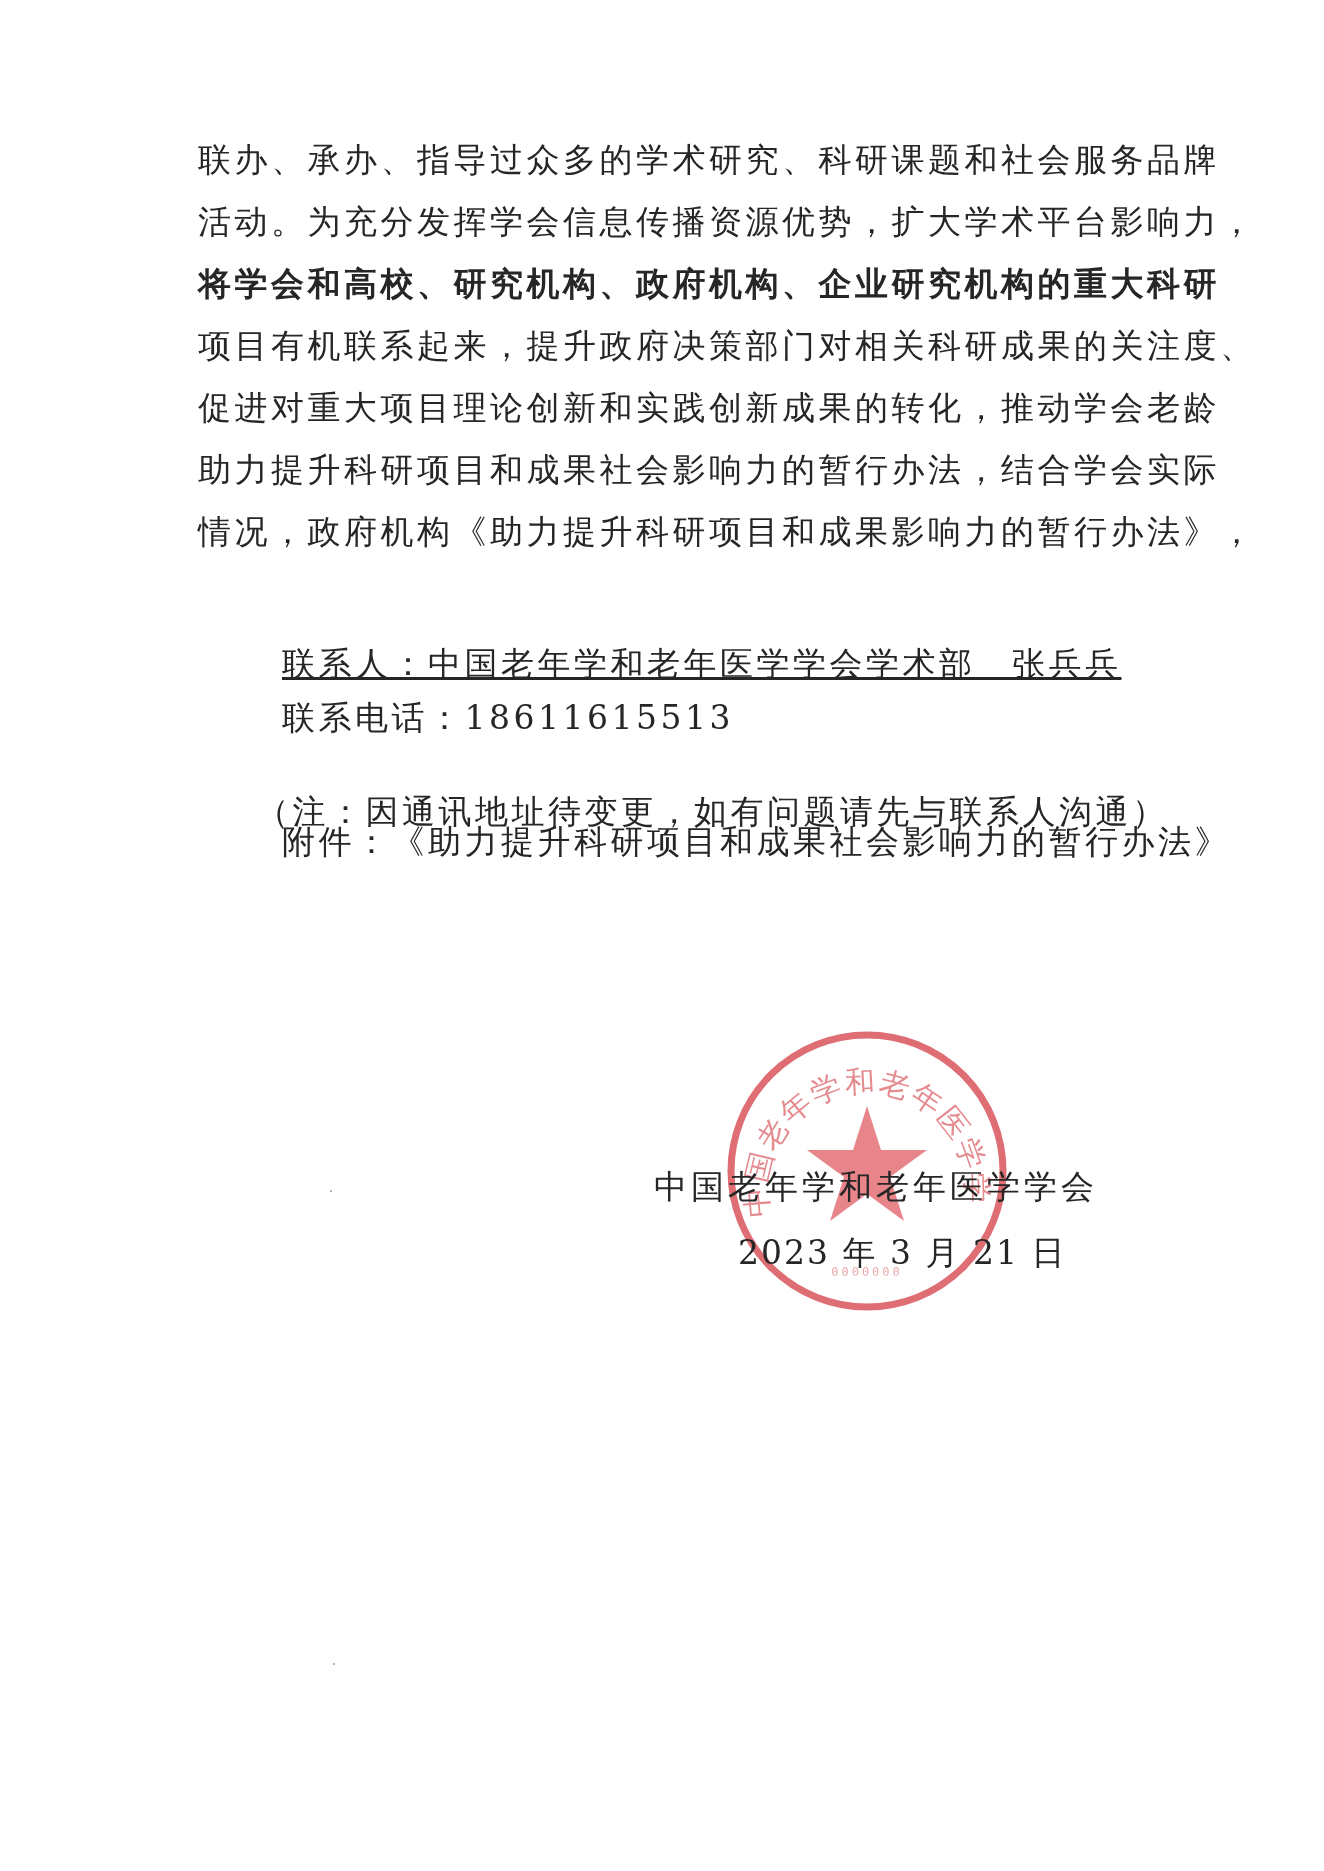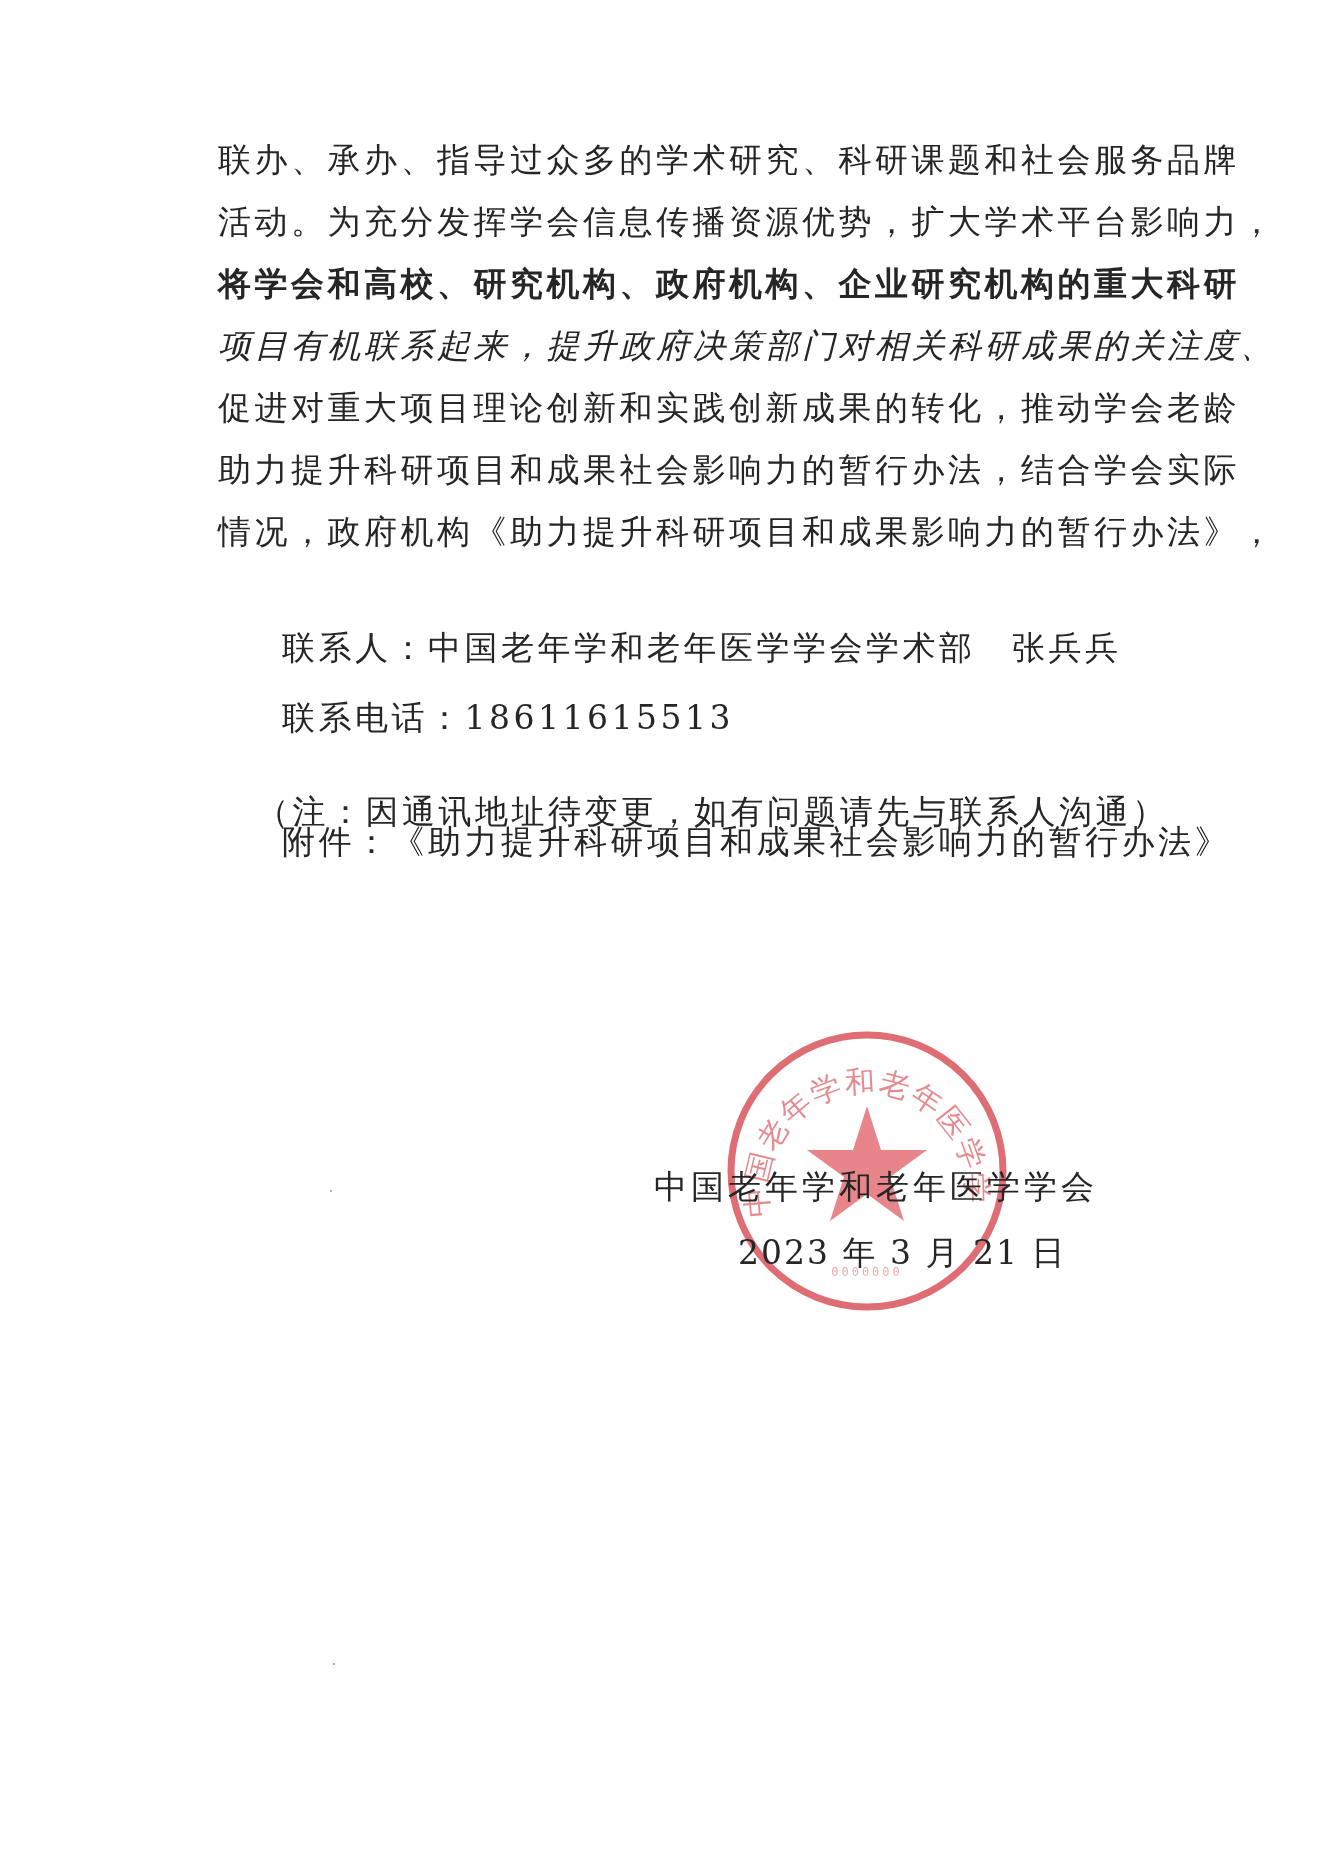--- a/index.html
+++ b/index.html
@@ -24,21 +24,21 @@
       background: #ffffff;
     }
     .line {
       position: absolute;
       font-size: 33px;
       line-height: 40px;
       white-space: nowrap;
       letter-spacing: 3.5px;
       color: #262626;
     }
-    .body-line { left: 198px; margin-left: 20px; }
+    .body-line { left: 198px; }
     .indent-line { left: 282px; }
     .note-line { left: 256px; }
     .sig {
       position: absolute;
       font-size: 33px;
       line-height: 40px;
       white-space: nowrap;
       color: #262626;
       letter-spacing: 4px;
       z-index: 3;
@@ -61,26 +61,26 @@
     }
   </style>
 </head>
 <body>
 
 <div class="page">
 
   <div class="line body-line" style="top:140px;">联办、承办、指导过众多的学术研究、科研课题和社会服务品牌</div>
   <div class="line body-line" style="top:202px;">活动。为充分发挥学会信息传播资源优势，扩大学术平台影响力，</div>
   <div class="line body-line" style="top:264px;font-weight:bold;">将学会和高校、研究机构、政府机构、企业研究机构的重大科研</div>
-  <div class="line body-line" style="top:326px;font-style:italic;">项目有机联系起来，提升政府决策部门对相关科研成果的关注度、</div>
+  <div class="line body-line" style="top:326px;">项目有机联系起来，提升政府决策部门对相关科研成果的关注度、</div>
   <div class="line body-line" style="top:388px;">促进对重大项目理论创新和实践创新成果的转化，推动学会老龄</div>
   <div class="line body-line" style="top:450px;">助力提升科研项目和成果社会影响力的暂行办法，结合学会实际</div>
   <div class="line body-line" style="top:512px;">情况，政府机构《助力提升科研项目和成果影响力的暂行办法》，</div>
 
-  <div class="line indent-line" style="top:628px;">联系人：中国老年学和老年医学学会学术部　张兵兵</div>
+  <div class="line indent-line" style="top:644px;text-decoration:underline;">联系人：中国老年学和老年医学学会学术部　张兵兵</div>
   <div class="line indent-line" style="top:698px;">联系电话：18611615513</div>
   <div class="line note-line" style="top:752px;margin-top:40px;">（注：因通讯地址待变更，如有问题请先与联系人沟通）</div>
   <div class="line indent-line" style="top:822px;">附件：《助力提升科研项目和成果社会影响力的暂行办法》</div>
 
   <svg class="seal" viewBox="0 0 290 290" xmlns="http://www.w3.org/2000/svg">
     <defs>
       <path id="sealArc" d="M 48 190 A 100 100 0 1 1 242 190"></path>
     </defs>
     <circle cx="145" cy="145" r="136" fill="none" stroke="#d9545c" stroke-width="7"></circle>
     <text font-size="30" fill="#d9545c" opacity="0.8" font-family="DejaVu Serif, serif" letter-spacing="2">

